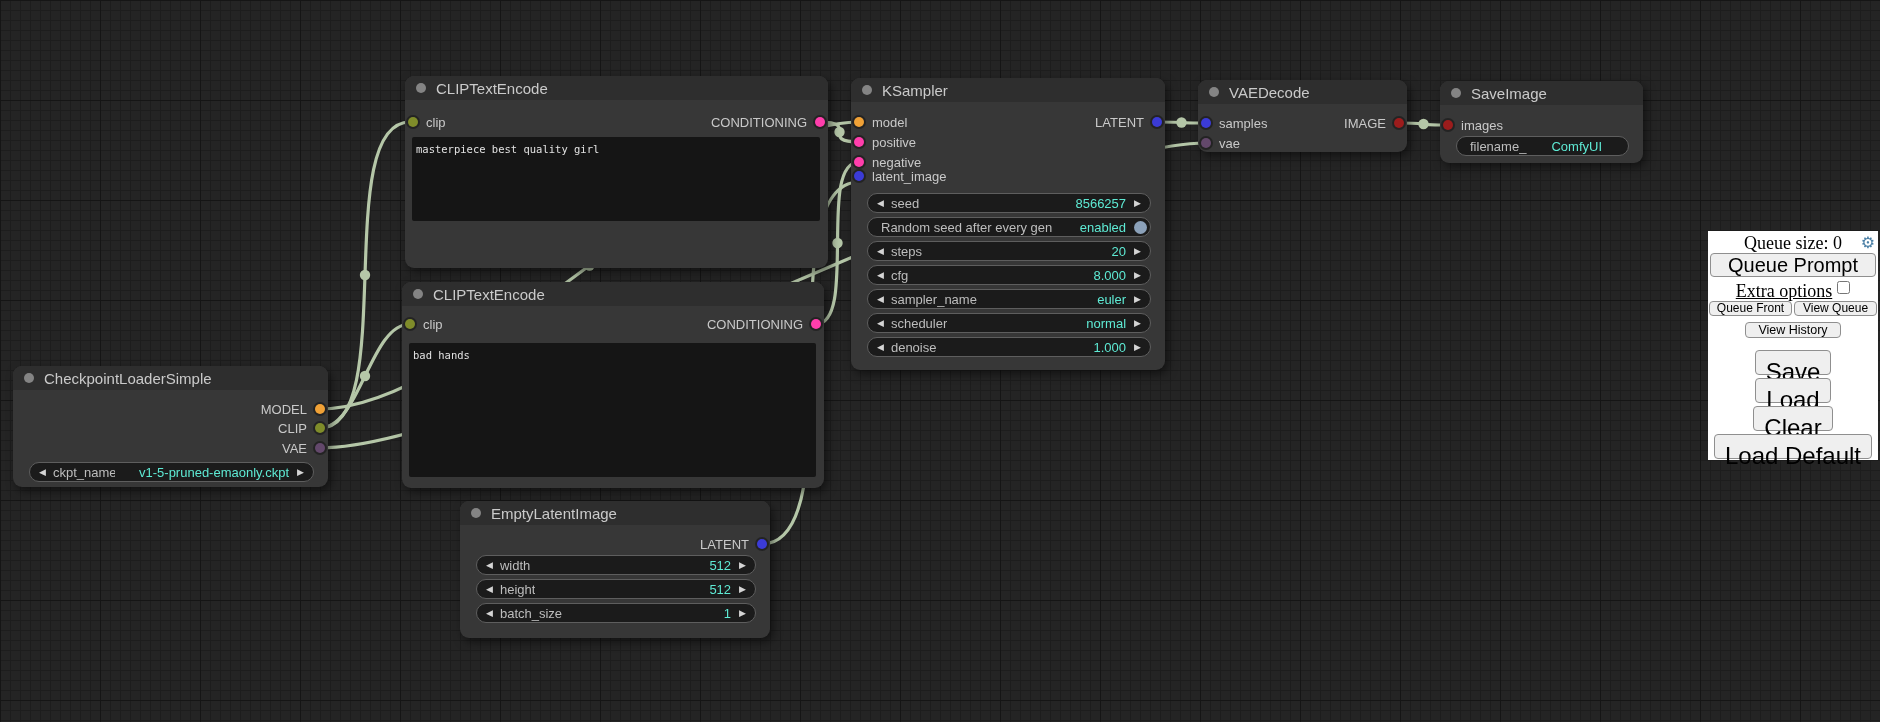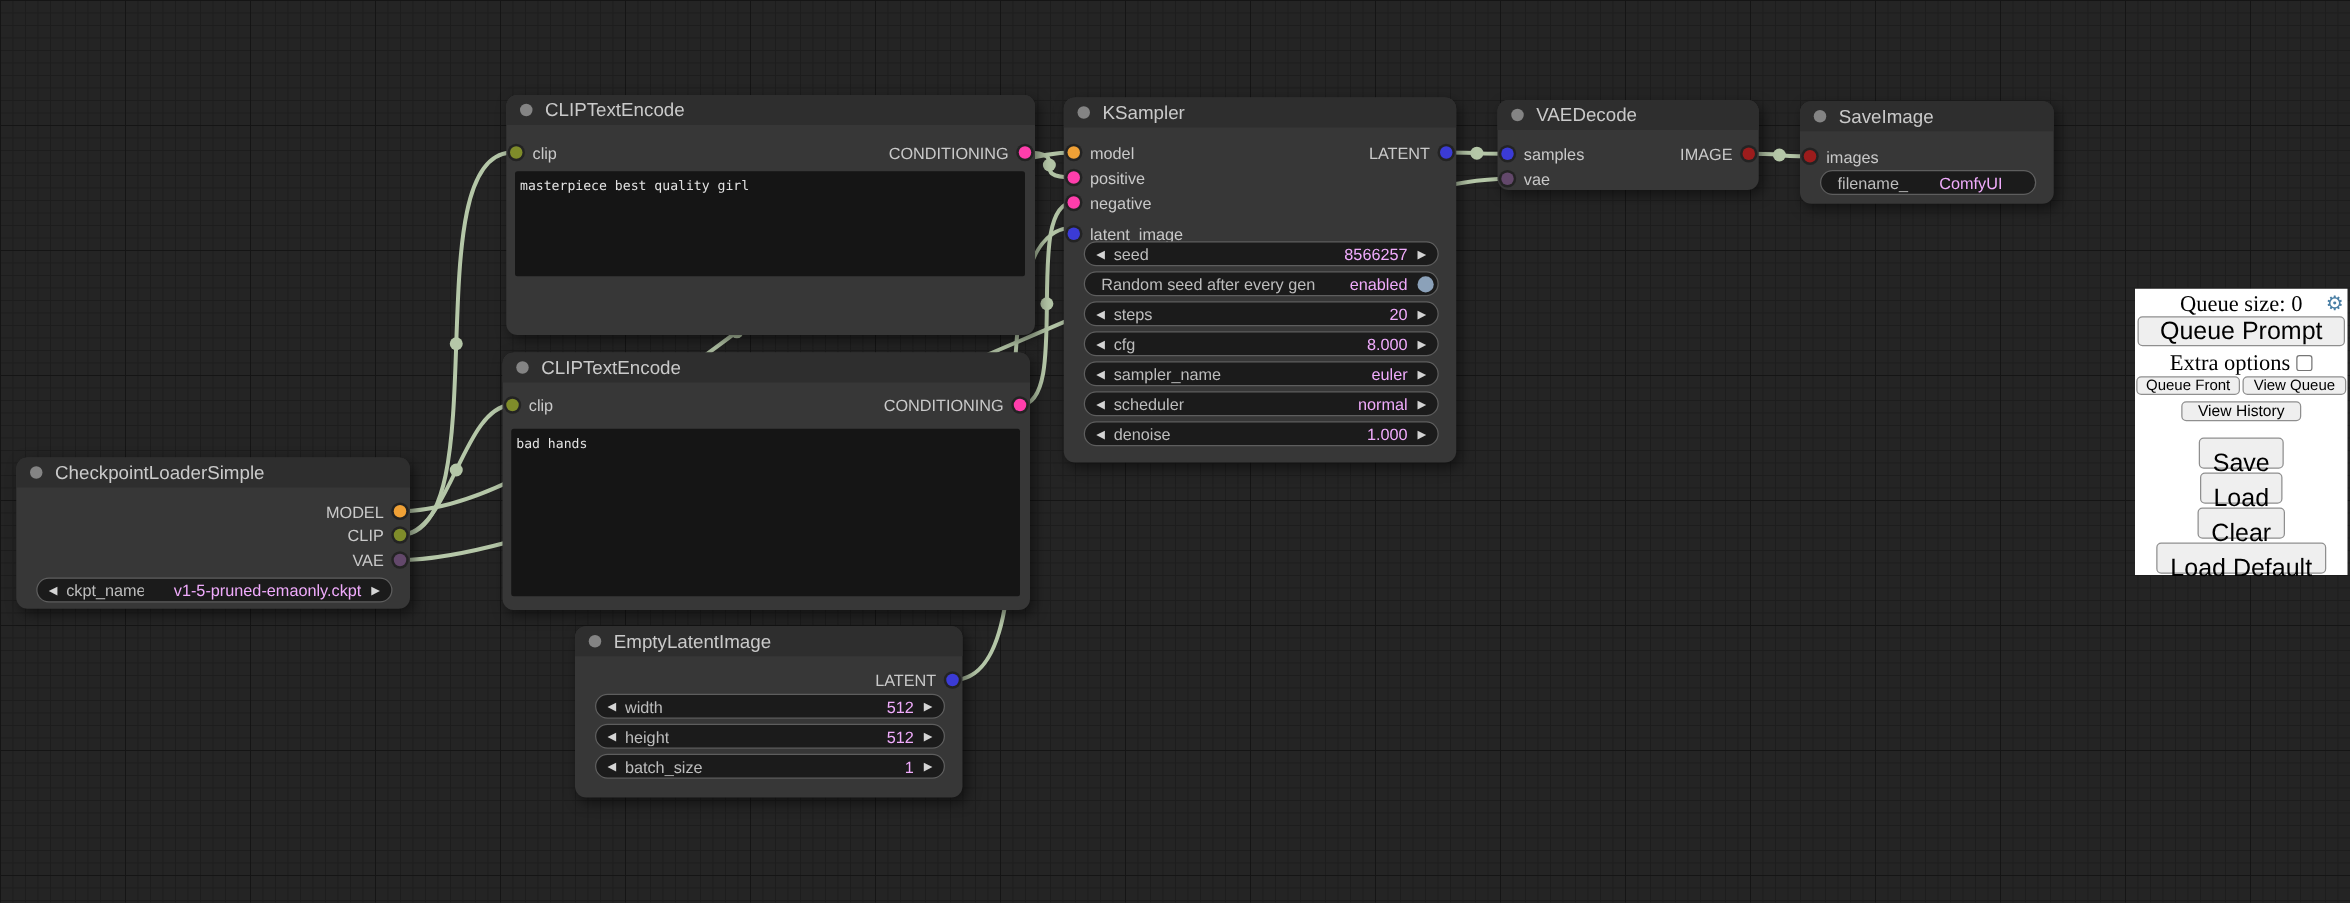--- a/index.html
+++ b/index.html
@@ -31,43 +31,43 @@
   .prow.out .pdot{margin-right:3px;margin-left:8px;}
   .widget{position:absolute;left:16px;right:14px;height:20px;background:#1b1b1b;
         border:1px solid #5e5e5e;border-radius:11px;display:flex;align-items:center;
         font-size:13px;color:#bdbdbd;box-sizing:border-box;}
   .warrow{color:#d4d4d4;font-size:9px;line-height:1;flex:none;}
   .warrow.l{margin-left:9px;}
   .warrow.r{margin-right:9px;}
   .wlabel{margin-left:7px;white-space:nowrap;overflow:hidden;}
   .wlabel.noarrow{margin-left:13px;}
   .wspace{flex:1;}
-  .wvalue{color:#f0abfc;margin-right:8px;white-space:nowrap;padding-left:24px;}
+  .wvalue{color:#5eead4;margin-right:8px;white-space:nowrap;padding-left:24px;}
   .wtoggle{width:13px;height:13px;border-radius:50%;background:#8ba1b9;margin-right:3px;flex:none;}
   .ntext{position:absolute;left:7px;right:8px;background:#151515;border:none;border-radius:2px;
         color:#e2e2e2;font-family:"DejaVu Sans Mono",monospace;font-size:10.5px;
         padding:6px 4px;box-sizing:border-box;resize:none;outline:none;}
 
   #menu{position:absolute;left:1708px;top:231px;width:170px;height:229px;background:#ffffff;
         z-index:3;color:#000;}
   .m-head{position:relative;height:18px;padding-top:2px;text-align:center;
         font-family:"Liberation Serif",serif;font-size:18px;}
   .m-gear{position:absolute;right:3px;top:2px;font-size:16px;cursor:pointer;}
   .m-btn{background:#efefef;border:1px solid #8f8f8f;border-radius:4px;color:#000;
         font-family:"Liberation Sans",sans-serif;cursor:pointer;}
   #queue-prompt{display:block;width:166px;height:24px;margin:2px auto 0;font-size:20px;line-height:20px;}
-  .m-extra{margin-top:4px;height:18px;display:flex;align-items:center;justify-content:center;
-        font-family:"Liberation Serif",serif;font-size:18px;gap:5px;}
+  .m-extra{margin-top:4px;height:18px;display:flex;justify-content:center;
+        font-family:"Liberation Serif",serif;font-size:18px;gap:5px;text-decoration:underline;}
   .m-extra input{width:13px;height:13px;margin:0;}
   .m-row{display:flex;gap:2px;margin:2px 1px 0;}
   .m-row .m-btn{flex:1;height:15px;font-size:12px;line-height:11px;padding:0;}
   .m-hist{text-align:center;margin-top:4px;}
   .m-hist .m-btn{height:16px;font-size:12.5px;line-height:12px;padding:0 12px;}
   .m-col{margin-top:12px;display:flex;flex-direction:column;align-items:center;gap:3px;}
-  .m-col .m-btn{font-size:20px;height:25px;line-height:21px;padding:10px 10px;}
+  .m-col .m-btn{font-size:24px;height:25px;line-height:21px;padding:10px 10px;}
 </style>
 </head>
 <body>
 
 <svg id="wires" width="1880" height="722" viewBox="0 0 1880 722">
     <path d="M 320 409 C 472.6617994129507 409 706.3382005870493 122 859 122" fill="none" stroke="#b5c7a8" stroke-width="3.2" stroke-linecap="round"></path>
     <circle cx="589.5" cy="265.5" r="5.2" fill="#b5c7a8"></circle>
     <path d="M 320 428 C 399.7402031600121 428 330.2597968399879 122 410 122" fill="none" stroke="#b5c7a8" stroke-width="3.2" stroke-linecap="round"></path>
     <circle cx="365" cy="275" r="5.2" fill="#b5c7a8"></circle>
     <path d="M 320 428 C 360 428 370 324 410 324" fill="none" stroke="#b5c7a8" stroke-width="3.2" stroke-linecap="round"></path>
@@ -183,21 +183,21 @@
         <span class="plabel">model</span>
       </div>
       <div class="prow in" style="top: 54px;">
         <span class="pdot" style="background: rgb(255, 62, 172);"></span>
         <span class="plabel">positive</span>
       </div>
       <div class="prow in" style="top: 74px;">
         <span class="pdot" style="background: rgb(255, 62, 172);"></span>
         <span class="plabel">negative</span>
       </div>
-      <div class="prow in" style="top: 99px;">
+      <div class="prow in" style="top: 88px;">
         <span class="pdot" style="background: rgb(59, 59, 214);"></span>
         <span class="plabel">latent_image</span>
       </div>
       <div class="prow out" style="top: 34px;">
         <span class="pdot" style="background: rgb(59, 59, 214);"></span>
         <span class="plabel">LATENT</span>
       </div>
       <div class="widget" style="top: 115px;">
         <span class="warrow l">◀</span>
         <span class="wlabel">seed</span>

